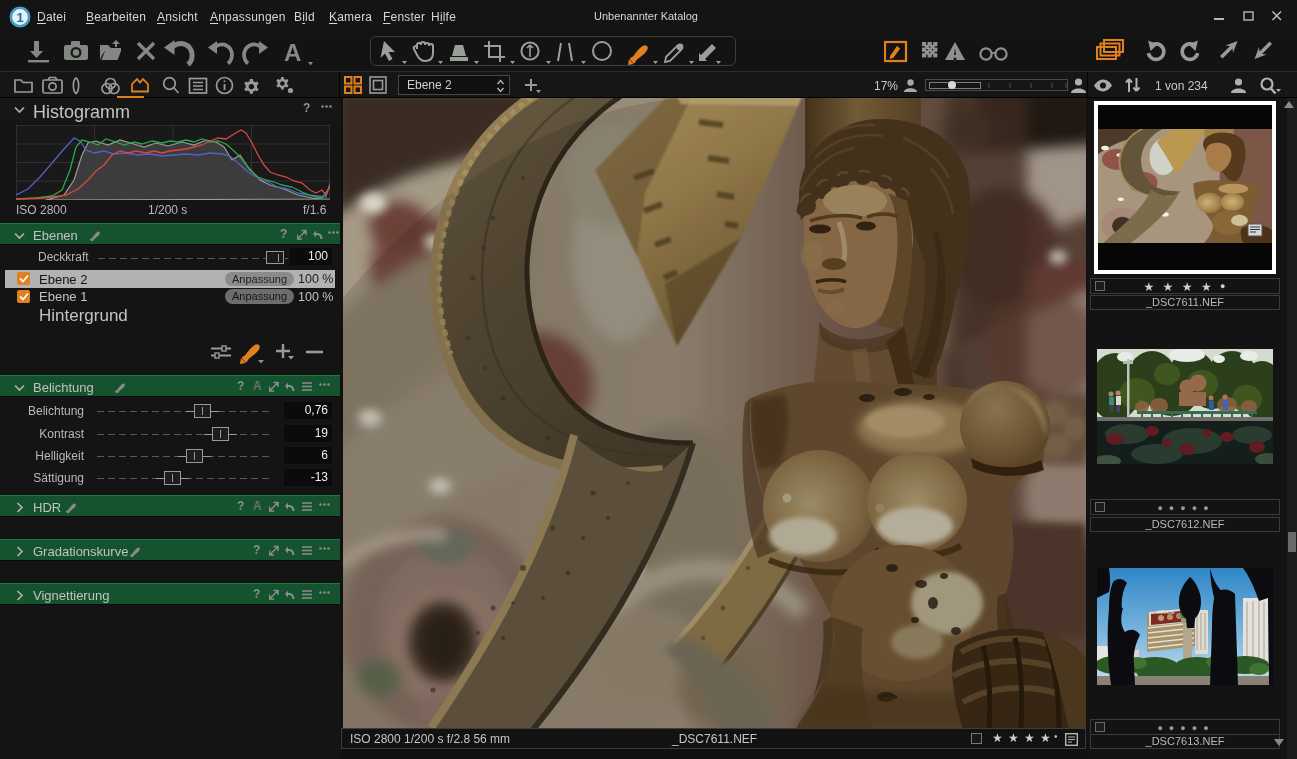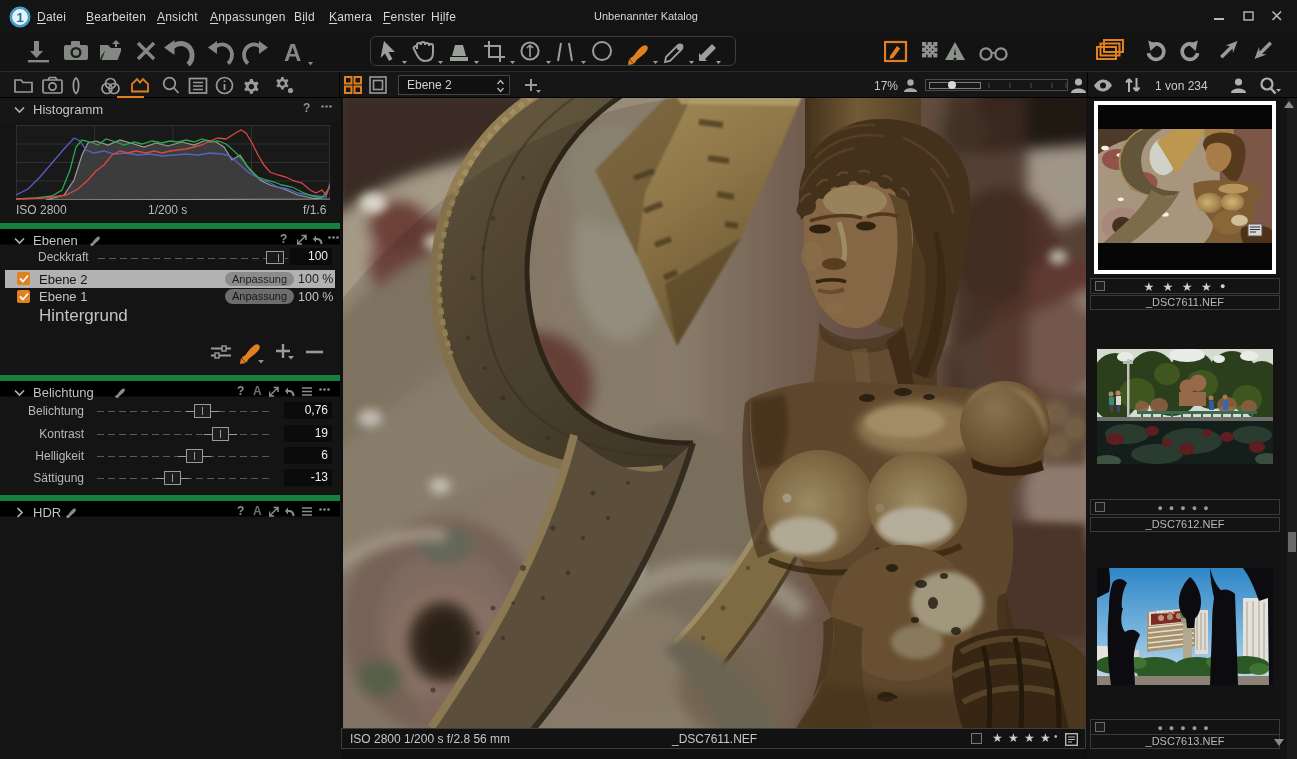--- a/index.html
+++ b/index.html
@@ -19,22 +19,22 @@
      border:1px solid #3e3e3e; border-radius:6px; }
   
   #row3 { position:absolute; left:0; top:71px; width:1297px; height:27px; background:#161616;
      border-top:1px solid #2a2a2a; border-bottom:1px solid #000; }
   .vline { position:absolute; top:0; width:1px; height:27px; background:#000; }
   #seltab-underline { position:absolute; left:117px; top:24px; width:27px; height:3px; background:#e0801f; }
   #dropdown { position:absolute; left:398px; top:3px; width:112px; height:20px; background:#101010;
      border:1px solid #454545; color:#d0d0d0; font-size:12px; line-height:18px; padding-left:8px; }
   
   #leftpanel { position:absolute; left:0; top:98px; width:340px; height:661px; background:#141414; }
-  .sechead { position:relative; width:340px; height:22px; background:#000000;
-     border-top:6px solid #15803d; border-bottom:1px solid #0a0a0a;text-align:right; }
+  .sechead { position:relative; width:340px; height:22px; background:#14532d;
+     border-top:1px solid #15803d; border-bottom:1px solid #0a0a0a;text-align:right; }
   .sechead .ttl { position:absolute; left:33px; top:4px; font-size:13px; color:#c2c2c2; }
   .lbl { color:#b8b8b8; font-size:12px; }
   .valbox { position:absolute; background:#0b0b0b; color:#efefef; font-size:12px;
      text-align:right; padding:1px 4px 0 0; height:17px; }
   
   #viewer { position:absolute; left:341px; top:98px; width:746px; height:661px; background:#101010; }
   #photo { position:absolute; left:2px; top:0px; width:743px; height:630px; overflow:hidden; filter:saturate(.8) brightness(.92) contrast(1.03); }
   #infobar { position:absolute; left:0px; top:630px; width:745px; height:21px; background:#121212;
      border:1px solid #3d3d3d; color:#c6c6c6; font-size:12px; }
   
@@ -327,21 +327,21 @@
     <g id="i-chev-r">
             <path d="M2.5 1 L7 5.5 L2.5 10" stroke="#b0b0b0" stroke-width="1.7" fill="none"></path>
           </g>
   </defs>
 </svg>
 
 <div class="abs" style="left:0;top:0;width:340px;height:24px;background:#161616">
   <svg class="abs" style="left:14px;top:7px" width="12" height="10">
           <use href="#i-chev-d"></use>
         </svg>
-  <span class="abs lbl" style="left:33px;top:4px;font-size:13px;color:#c4c4c4">Histogramm</span>
+  <span class="abs lbl" style="left:33px;top:4px;font-size:18px;color:#c4c4c4">Histogramm</span>
   <svg class="abs" style="left:303px;top:5px" width="12" height="12">
           <use href="#i-q"></use>
         </svg>
   <svg class="abs" style="left:321px;top:3px" width="12" height="12">
           <use href="#i-dots"></use>
         </svg>
 </div>
 <svg class="abs" style="left:16px;top:27px" width="314" height="75" viewBox="0 0 314 75">
   <rect x="0" y="0" width="314" height="75" fill="#191919" stroke="#454545" stroke-width="1"></rect>
   <path d="M0 19 h314 M0 37.5 h314 M0 56 h314" stroke="#303030" stroke-width="1"></path>
@@ -488,20 +488,65 @@
         </svg>
 <span class="ttl">HDR</span>
 <svg class="abs" style="left:66px;top:6px" width="14" height="12">
           <use href="#i-brush"></use>
         </svg>
 <svg class="abs" style="left:237px;top:5px" width="12" height="12">
           <use href="#i-q"></use>
         </svg>
 <svg class="abs" style="left:253px;top:5px" width="12" height="12">
           <use href="#i-A"></use>
+        </svg>
+<svg class="abs" style="left:269px;top:5px" width="12" height="12">
+          <use href="#i-diag"></use>
+        </svg>
+<svg class="abs" style="left:285px;top:5px" width="12" height="12">
+          <use href="#i-undo"></use>
+        </svg>
+<svg class="abs" style="left:302px;top:5px" width="12" height="12">
+          <use href="#i-menu"></use>
+        </svg>
+<svg class="abs" style="left:319px;top:3px" width="12" height="12">
+          <use href="#i-dots"></use>
+        </svg>
+</div>
+<div class="sechead" style="position:absolute;left:0;top:441px">
+<svg class="abs" style="left:15px;top:6px" width="10" height="11">
+          <use href="#i-chev-r"></use>
+        </svg>
+<span class="ttl">Gradationskurve</span>
+<svg class="abs" style="left:130px;top:6px" width="14" height="12">
+          <use href="#i-brush"></use>
+        </svg>
+<svg class="abs" style="left:253px;top:5px" width="12" height="12">
+          <use href="#i-q"></use>
+        </svg>
+<svg class="abs" style="left:269px;top:5px" width="12" height="12">
+          <use href="#i-diag"></use>
+        </svg>
+<svg class="abs" style="left:285px;top:5px" width="12" height="12">
+          <use href="#i-undo"></use>
+        </svg>
+<svg class="abs" style="left:302px;top:5px" width="12" height="12">
+          <use href="#i-menu"></use>
+        </svg>
+<svg class="abs" style="left:319px;top:3px" width="12" height="12">
+          <use href="#i-dots"></use>
+        </svg>
+</div>
+<div class="sechead" style="position:absolute;left:0;top:485px">
+<svg class="abs" style="left:15px;top:6px" width="10" height="11">
+          <use href="#i-chev-r"></use>
+        </svg>
+<span class="ttl">Vignettierung</span>
+<svg class="abs" style="left:253px;top:5px" width="12" height="12">
+          <use href="#i-q"></use>
         </svg>
 <svg class="abs" style="left:269px;top:5px" width="12" height="12">
           <use href="#i-diag"></use>
         </svg>
 <svg class="abs" style="left:285px;top:5px" width="12" height="12">
           <use href="#i-undo"></use>
         </svg>
 <svg class="abs" style="left:302px;top:5px" width="12" height="12">
           <use href="#i-menu"></use>
         </svg>

